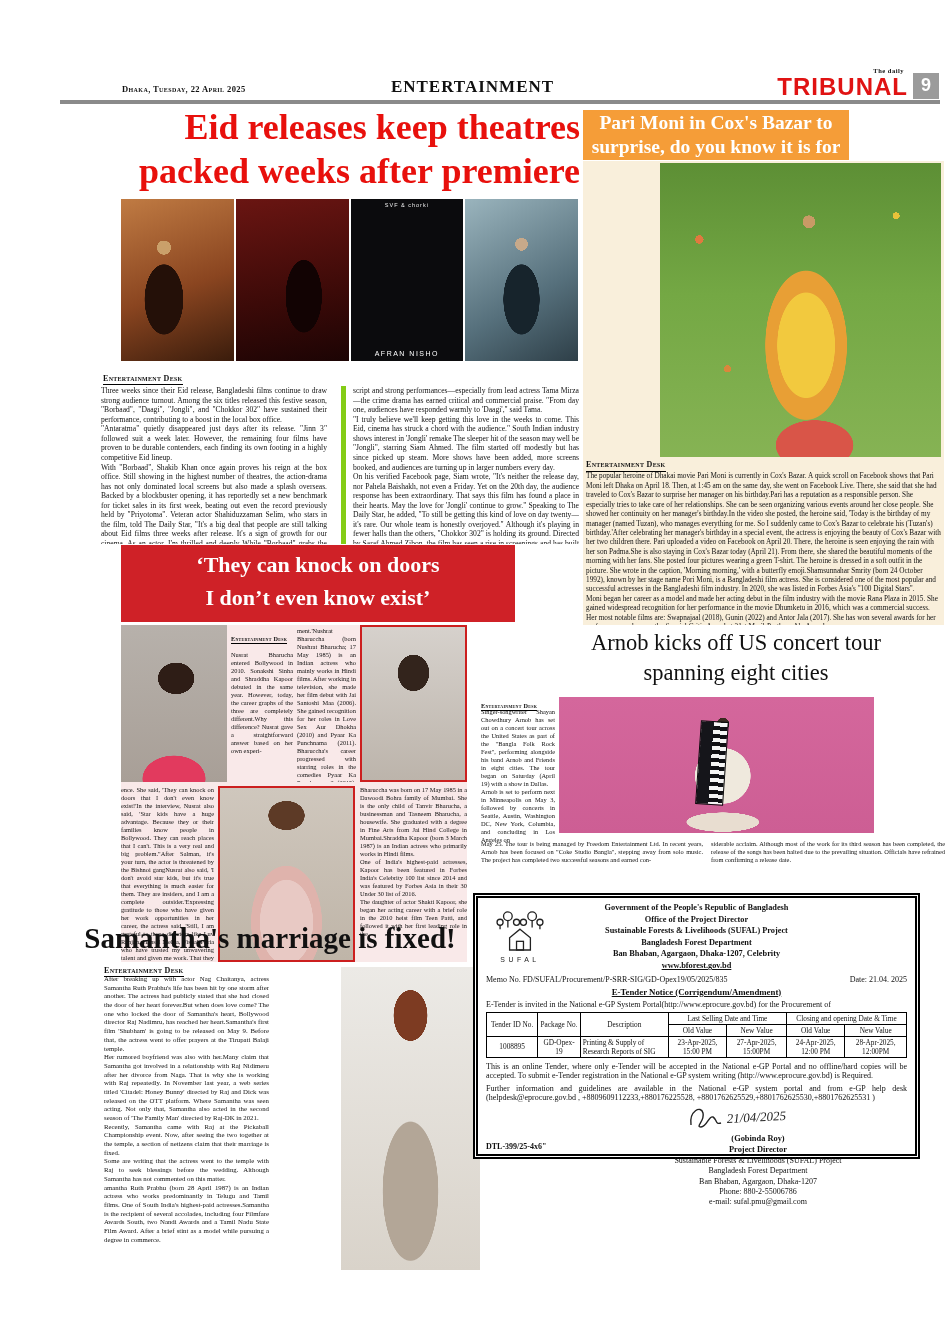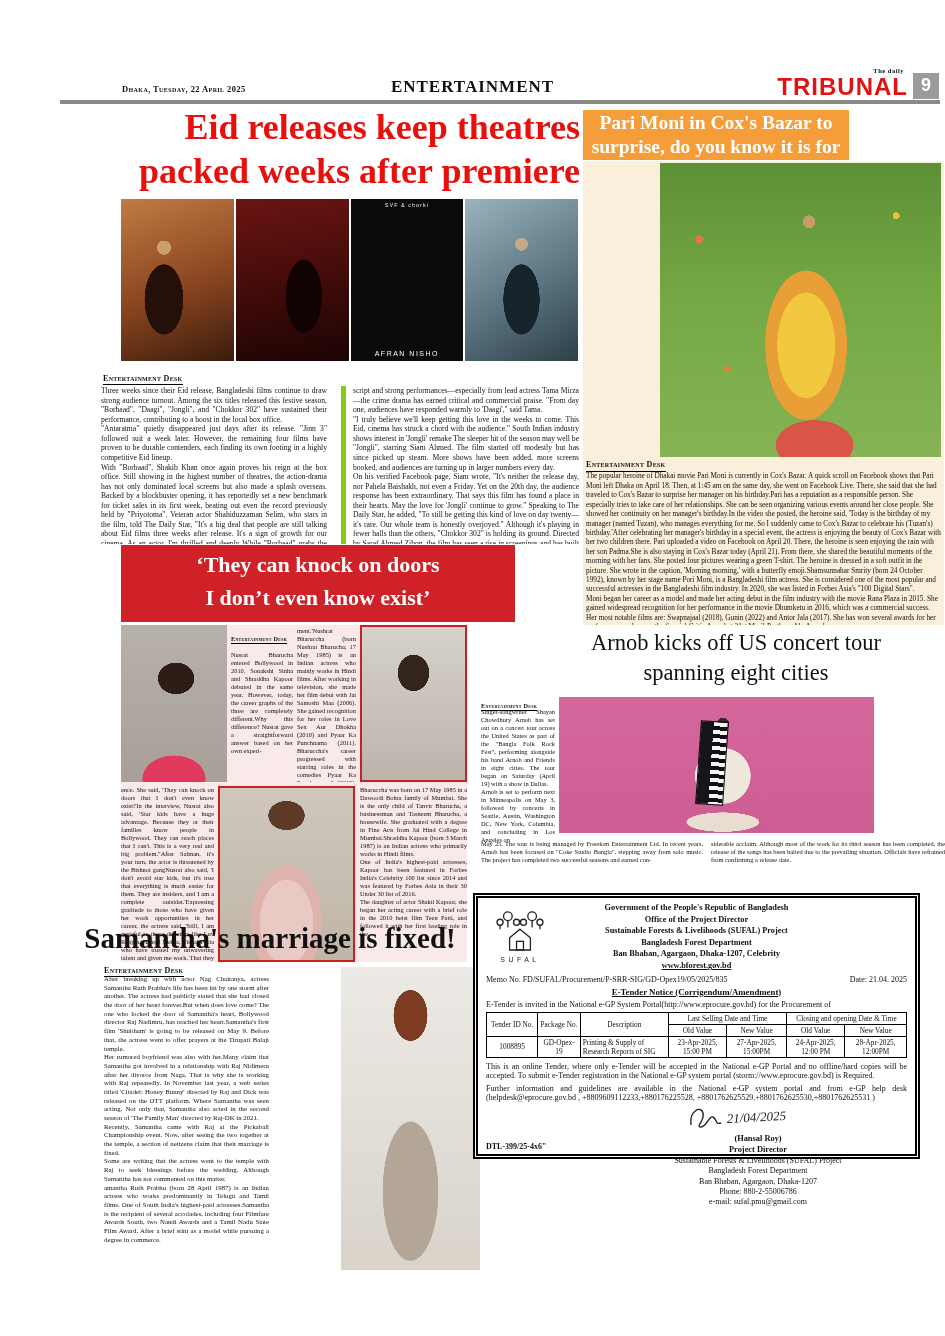--- a/index.html
+++ b/index.html
@@ -277,30 +277,30 @@
           <td class="t-id">1008895</td>
           <td>GD-Opex-19</td>
           <td class="t-desc">Printing &amp; Supply of Research Reports of SIG</td>
           <td>23-Apr-2025, 15:00 PM</td>
           <td>27-Apr-2025, 15:00PM</td>
           <td>24-Apr-2025, 12:00 PM</td>
           <td>28-Apr-2025, 12:00PM</td>
         </tr>
       </tbody>
     </table>
-    <div class="t-note">This is an online Tender, where only e-Tender will be accepted in the National e-GP Portal and no offline/hard copies will be accepted. To submit e-Tender registration in the National e-GP system portal (storm://www.eprocure.gov.bd) is Required.</div>
+    <div class="t-note">This is an online Tender, where only e-Tender will be accepted in the National e-GP Portal and no offline/hard copies will be accepted. To submit e-Tender registration in the National e-GP system writing (http://www.eprocure.gov.bd) is Required.</div>
     <div class="t-note">Further information and guidelines are available in the National e-GP system portal and from e-GP help desk (helpdesk@eprocure.gov.bd , +8809609112233,+880176225528, +8801762625529,+8801762625530,+8801762625531 )</div>
     <div class="t-sig">
       <div>
         <svg width="150" height="28" viewBox="0 0 150 28">
           <path d="M8 22 C6 8 18 2 20 10 C22 18 12 24 18 24 C24 24 26 12 30 14 C34 16 32 22 38 20" fill="none" stroke="#222" stroke-width="1.4"></path>
           <text x="44" y="20" font-size="14" font-style="italic" fill="#222" transform="rotate(-3 44 20)" class="sig-script">21/04/2025</text>
         </svg>
       </div>
-      <div class="bold">(Hansal Roy)</div>
+      <div class="bold">(Gobinda Roy)</div>
       <div class="bold">Project Director</div>
       <div>Sustainable Forests &amp; Livelihoods (SUFAL) Project</div>
       <div>Bangladesh Forest Department</div>
       <div>Ban Bhaban, Agargaon, Dhaka-1207</div>
       <div>Phone: 880-2-55006786</div>
       <div>e-mail: sufal.pmu@gmail.com</div>
     </div>
     <div class="t-ref">DTL-399/25-4x6"</div>
   </div>
 

